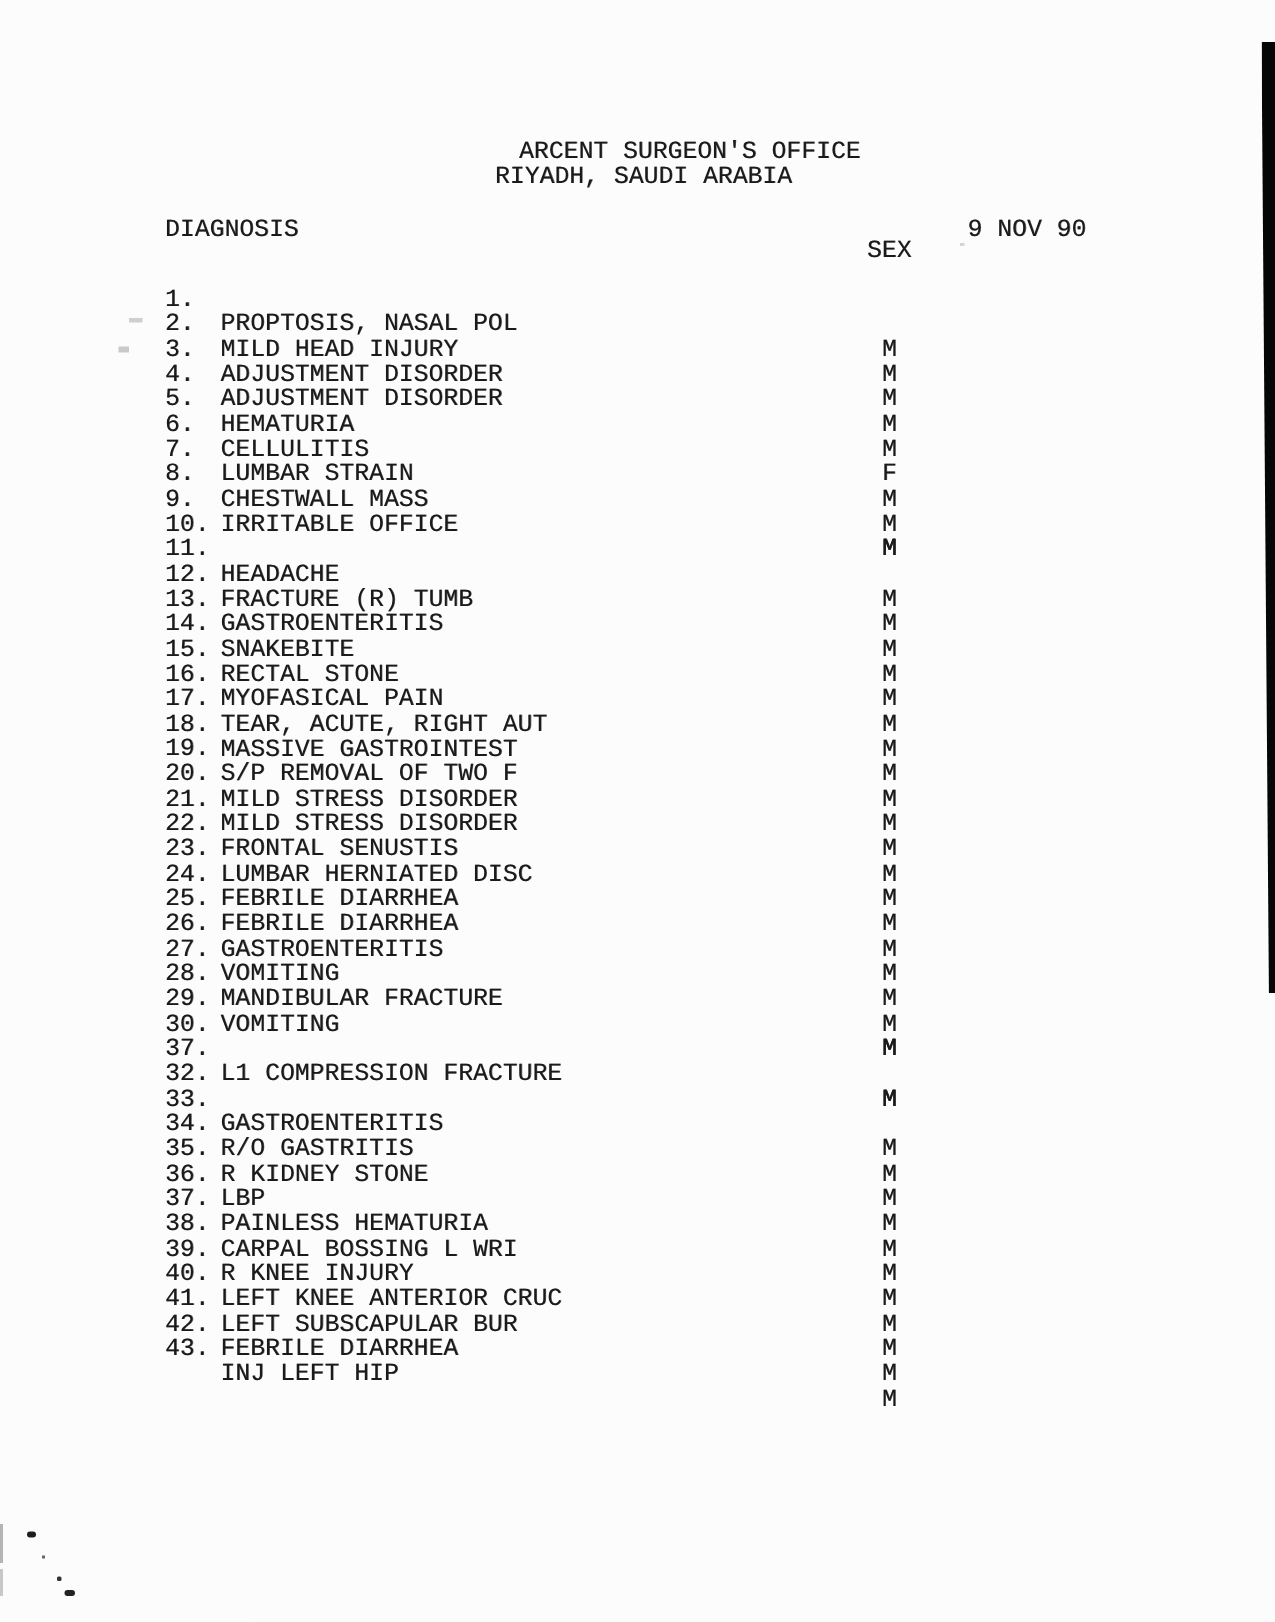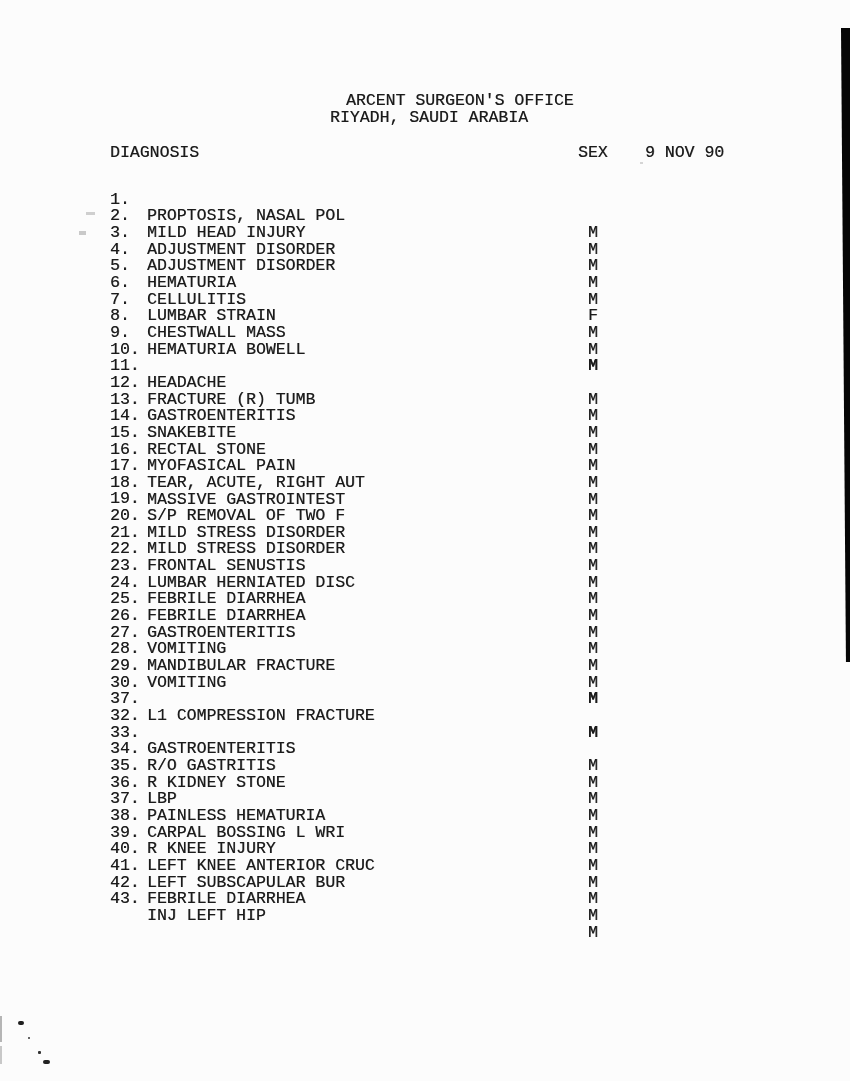--- a/index.html
+++ b/index.html
@@ -19,21 +19,21 @@
   }
   .t{
     position:absolute;
     white-space:pre;
     line-height:17px;
     text-shadow:0.4px 0 0 rgba(25,25,25,.6);
   }
   #hdr1{left:330px;top:92px;margin-left:16px;}
   #hdr2{left:330px;top:109px;}
   #lbl-diagnosis{left:110px;top:144px;}
-  #lbl-sex{left:578px;top:144px;}
+  #lbl-sex{left:578px;top:158px;}
   #lbl-date{left:645px;top:144px;}
   .list{
     position:absolute;left:110px;top:175px;width:710px;
   }
   .row{
     position:relative;height:16.67px;line-height:16.67px;white-space:pre;
     text-shadow:0.4px 0 0 rgba(25,25,25,.6);
   }
   .row .num{position:absolute;left:0;}
   .row .diag{position:absolute;left:37px;}
@@ -112,21 +112,21 @@
       </div>
 
       <div class="row">
         <span class="num">8.</span>
         <span class="diag">CHESTWALL MASS</span>
         <span class="sex">M</span>
       </div>
 
       <div class="row">
         <span class="num">9.</span>
-        <span class="diag">HEMATURIA BOWELL</span>
+        <span class="diag">IRRITABLE OFFICE</span>
         <span class="sex">M</span>
       </div>
 
       <div class="row">
         <span class="num">10.</span>
         <span class="sex">M</span>
       </div>
 
       <div class="row">
         <span class="num">11.</span>

